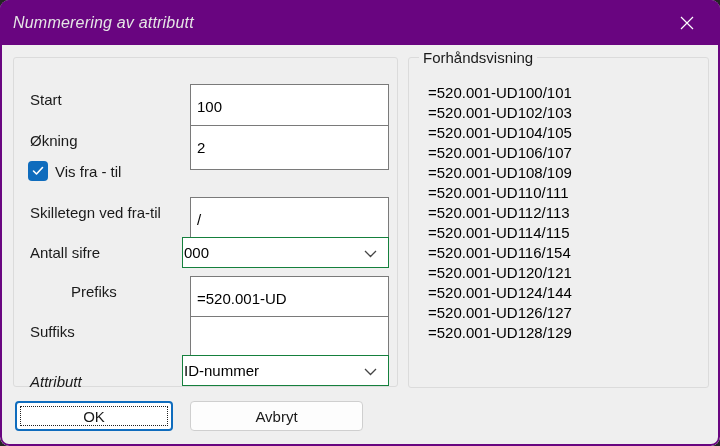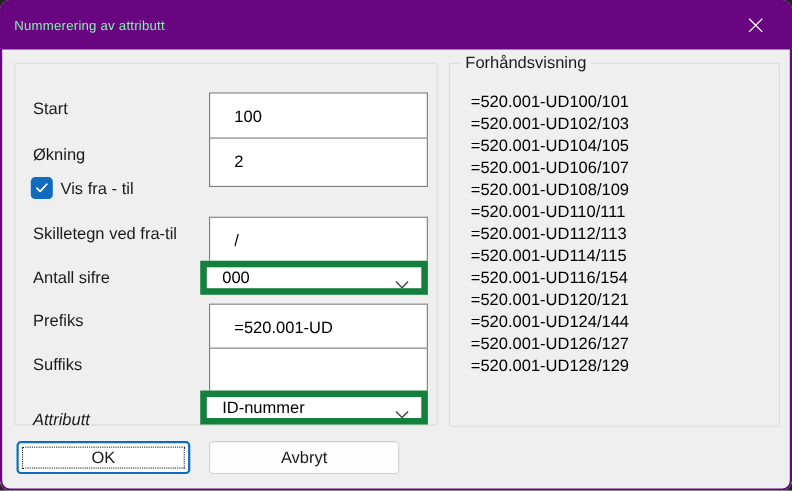--- a/index.html
+++ b/index.html
@@ -16,21 +16,21 @@
   .window-border{
     position:absolute;inset:0;border:2px solid #690580;border-radius:9px;
     pointer-events:none;z-index:50;
   }
   
   .titlebar{
     position:absolute;left:0;top:0;width:720px;height:45px;
     background:#690580;display:flex;align-items:center;z-index:10;
   }
   .title-text{
-    color:#86efac;font-size:12px;margin-left:13px;letter-spacing:.2px;
+    color:#e5e5e5;font-size:16px;margin-left:13px;letter-spacing:.2px;font-style:italic;
   }
   .close-btn{
     position:absolute;right:10px;top:0;width:46px;height:45px;
     display:flex;align-items:center;justify-content:center;cursor:default;
   }
   
   .groupbox{
     position:absolute;border:1px solid #dbdbdb;border-radius:3px;
     box-sizing:border-box;background:transparent;
   }
@@ -43,28 +43,28 @@
   
   .row-label{
     position:absolute;left:30px;height:31px;display:flex;align-items:center;
     font-size:15px;color:#1a1a1a;white-space:nowrap;
   }
   
   .text-input{
     position:absolute;left:190px;width:199px;height:45px;
     box-sizing:border-box;border:1px solid #7a7a7a;background:#ffffff;
     font-family:"Liberation Sans","DejaVu Sans",sans-serif;
-    font-size:15px;color:#000;padding:0 22px;border-radius:0;outline:none;
+    font-size:15px;color:#000;padding:0 6px;border-radius:0;outline:none;
   }
   
   .combo{
     position:absolute;left:182px;width:207px;height:31px;
-    box-sizing:border-box;border:6px solid #15803d;background:#ffffff;
+    box-sizing:border-box;border:1px solid #15803d;background:#ffffff;
     display:flex;align-items:center;font-size:15px;color:#000;
-    padding-left:14px;
+    padding-left:1px;
   }
   .combo .chev{position:absolute;right:11px;top:12px;line-height:0;}
   
   .checkbox{
     position:absolute;left:28px;top:161px;width:20px;height:20px;
     background:#0f6cbd;border-radius:4px;display:flex;align-items:center;
     justify-content:center;box-sizing:border-box;
   }
   .checkbox-label{
     position:absolute;left:55px;top:161px;height:20px;display:flex;
@@ -129,21 +129,21 @@
   <div class="row-label" style="top:237px;">Antall sifre</div>
   <div class="combo" style="top:237px;">
     <span>000</span>
     <span class="chev">
       <svg width="13" height="8" viewBox="0 0 13 8">
         <path d="M1 1 L6.5 6.5 L12 1" stroke="#454545" stroke-width="1.3" fill="none"></path>
       </svg>
     </span>
   </div>
 
-  <div class="row-label" style="top:276px;">Prefiks</div>
+  <div class="row-label" style="top:276px;margin-left:41px;">Prefiks</div>
   <input class="text-input" style="top: 276px;" value="=520.001-UD">
 
   <div class="row-label" style="top:316px;">Suffiks</div>
   <input class="text-input" style="top: 316px;" value="">
 
   <div class="row-label" style="top:366px;font-style:italic;">Attributt</div>
   <div class="combo" style="top:355px;">
     <span>ID-nummer</span>
     <span class="chev">
       <svg width="13" height="8" viewBox="0 0 13 8">

